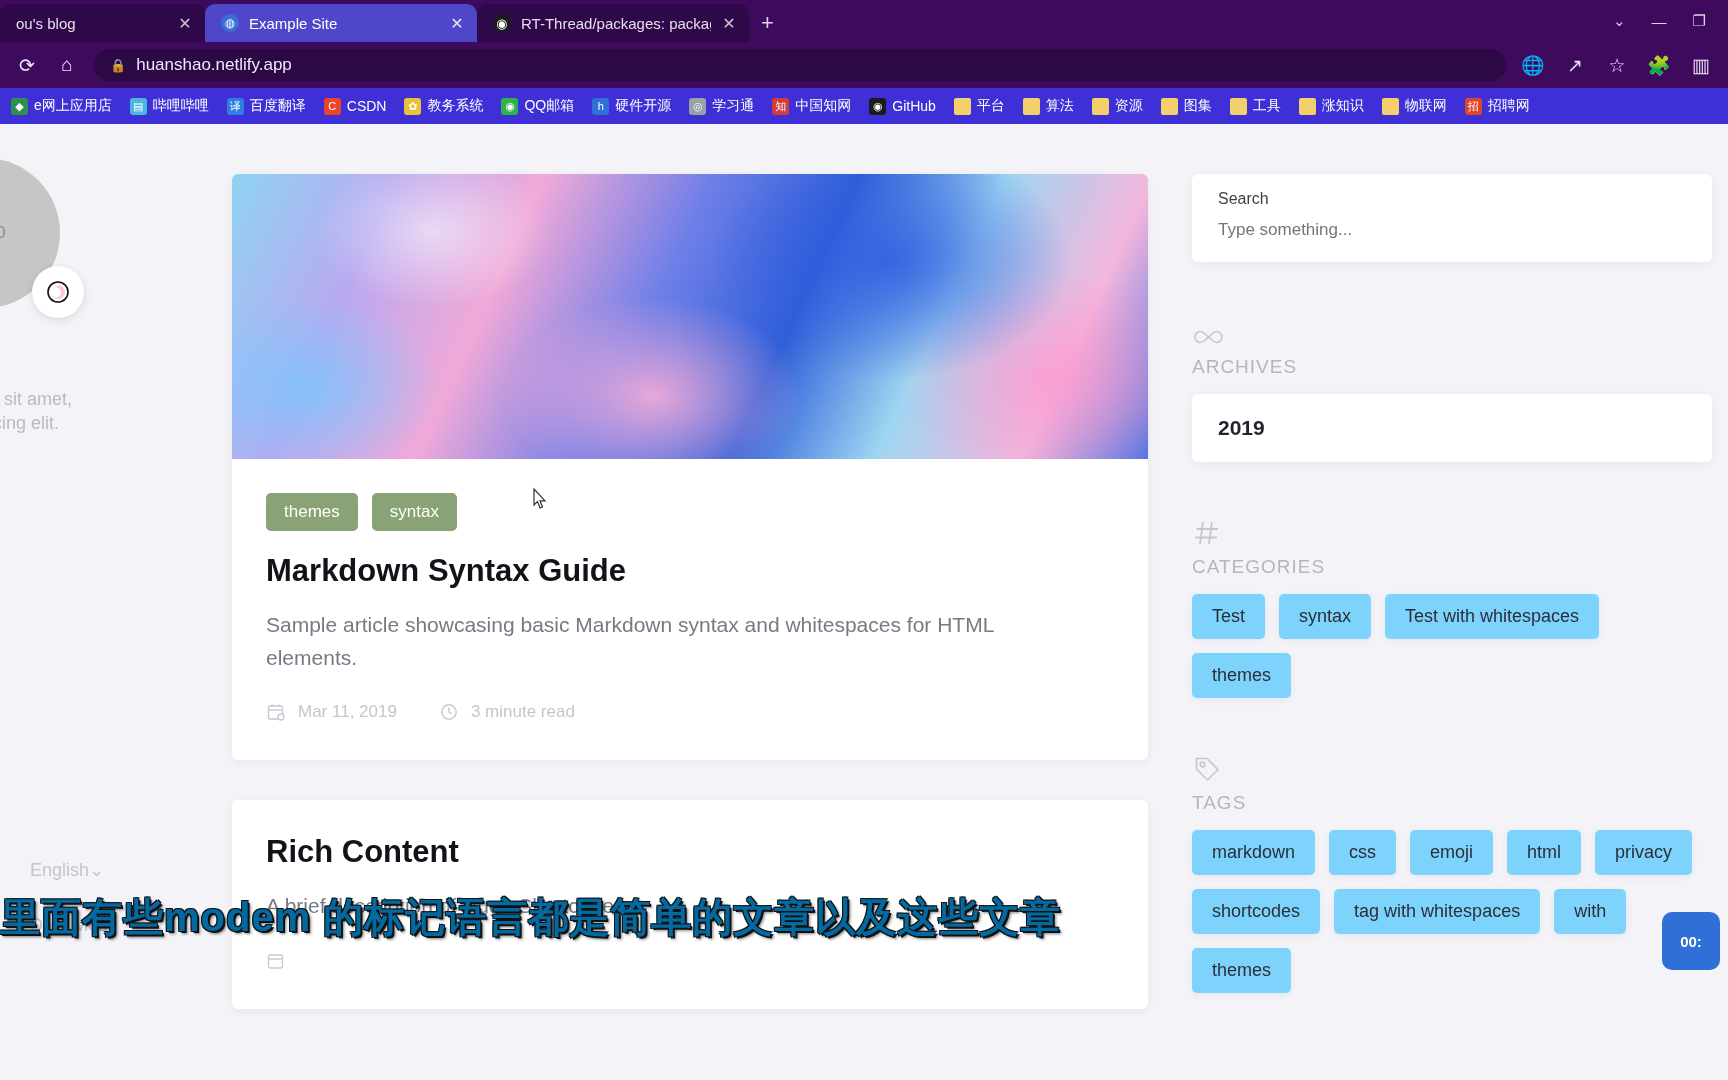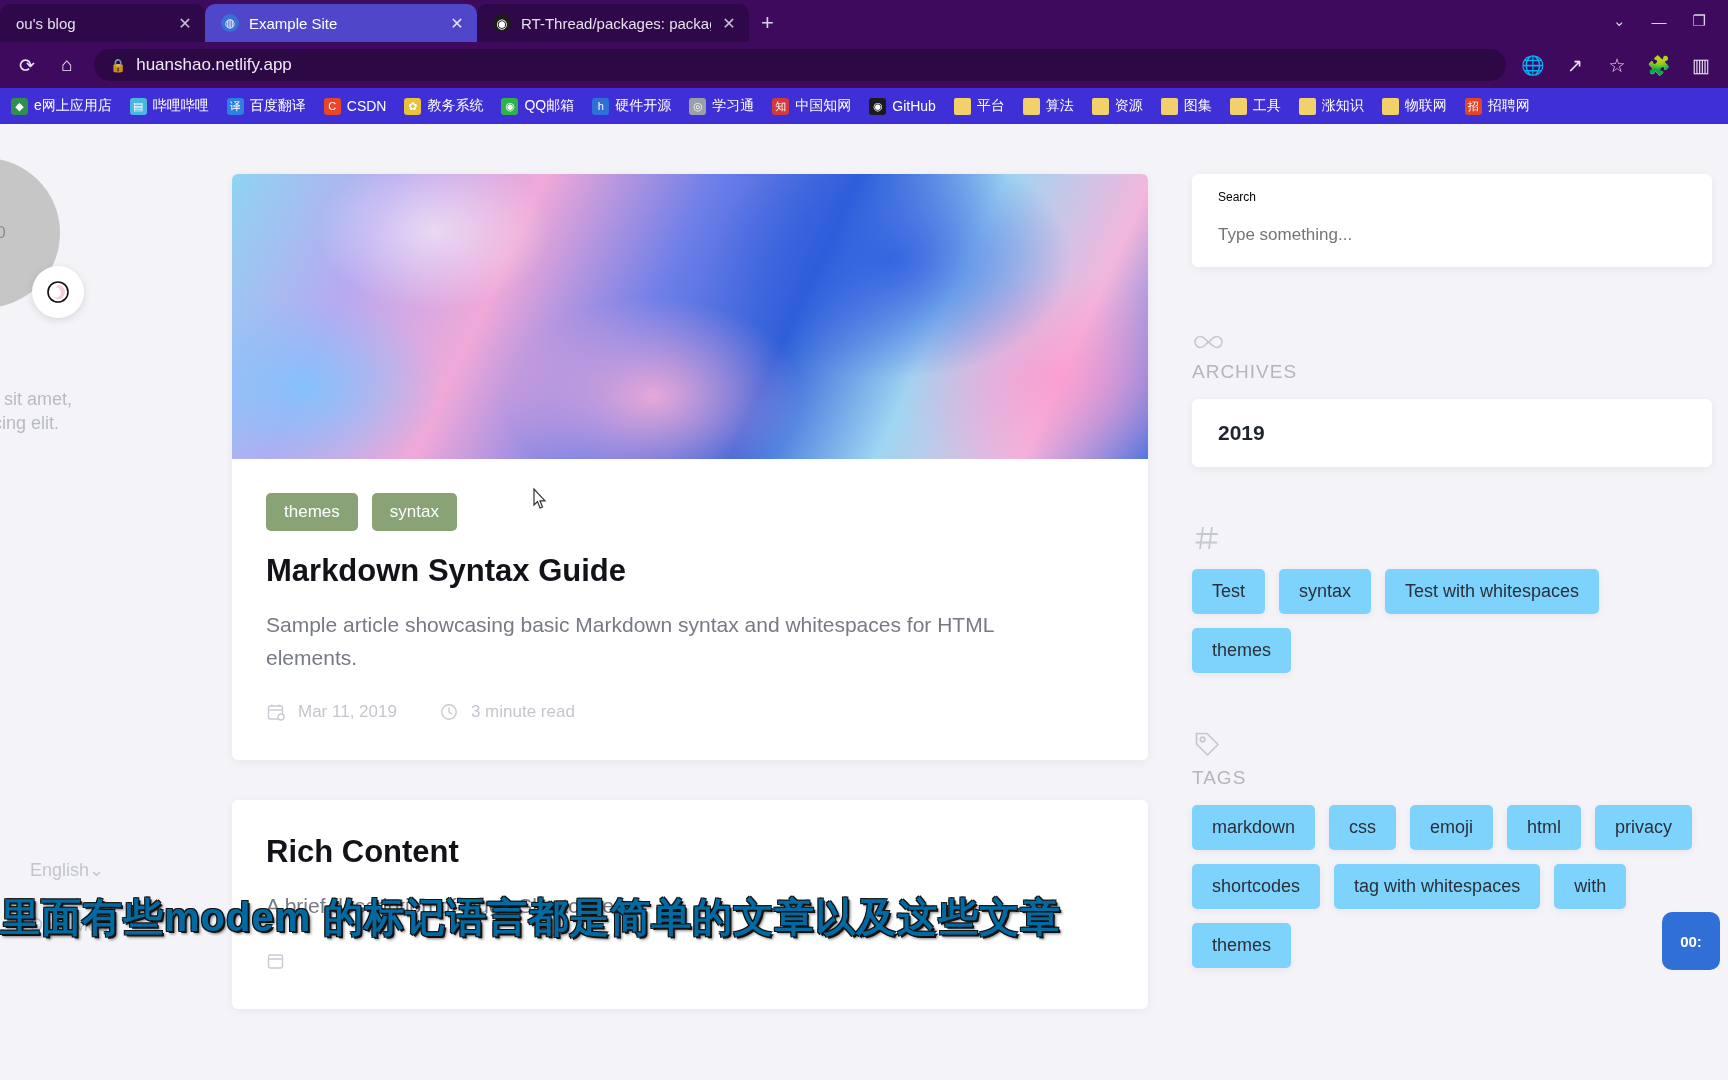--- a/index.html
+++ b/index.html
@@ -123,21 +123,21 @@
   .pmeta { margin-top:28px; display:flex; align-items:center; gap:12px; color:#c4c6ce; font-size:17px;}
   .pmeta .gap { width:18px; }
   .svgico { display:inline-block; vertical-align:middle; }
 
   
   .rightbar { position:absolute; left:1192px; top:50px; width:520px; }
   .searchbox {
     background:#fff; border-radius:6px; box-shadow:0 2px 10px rgba(30,30,60,.06);
     padding:16px 26px 22px 26px; width:520px;
   }
-  .search-label { font-size:12px; color:#000000; margin-bottom:21px;}
+  .search-label { font-size:16px; color:#404040; margin-bottom:12px;}
   .search-val { font-size:17px; color:#9b9ea8; }
   .sec { margin-top:52px; }
   .sec-ico { color:#c6c8d0; height:34px; display:flex; align-items:flex-end;}
   .sec-title { font-size:19px; letter-spacing:1px; color:#b4b6bf; margin-top:8px;}
   .archive-card {
     margin-top:16px; background:#fff; border-radius:6px;
     box-shadow:0 2px 10px rgba(30,30,60,.06);
     padding:22px 26px; font-size:21px; font-weight:bold; color:#1f2430; width:520px;
   }
   .chips { margin-top:16px; display:flex; flex-wrap:wrap; gap:14px; width:520px;}
@@ -376,20 +376,21 @@
         <div class="sec-title">ARCHIVES</div>
         <div class="archive-card">2019</div>
       </div>
 
       <div class="sec">
         <div class="sec-ico">
           <svg width="30" height="30" viewBox="0 0 30 30">
             <path d="M11 4 L8 26 M20 4 L17 26 M4.5 11 H26 M3.5 19.5 H25" fill="none" stroke="#c6c8d0" stroke-width="1.8"></path>
           </svg>
         </div>
+        <div class="sec-title">CATEGORIES</div>
         <div class="chips" id="cat-chips">
             <span class="chip">Test</span>
             <span class="chip">syntax</span>
             <span class="chip">Test with whitespaces</span>
             <span class="chip">themes</span>
           </div>
       </div>
 
       <div class="sec">
         <div class="sec-ico">

